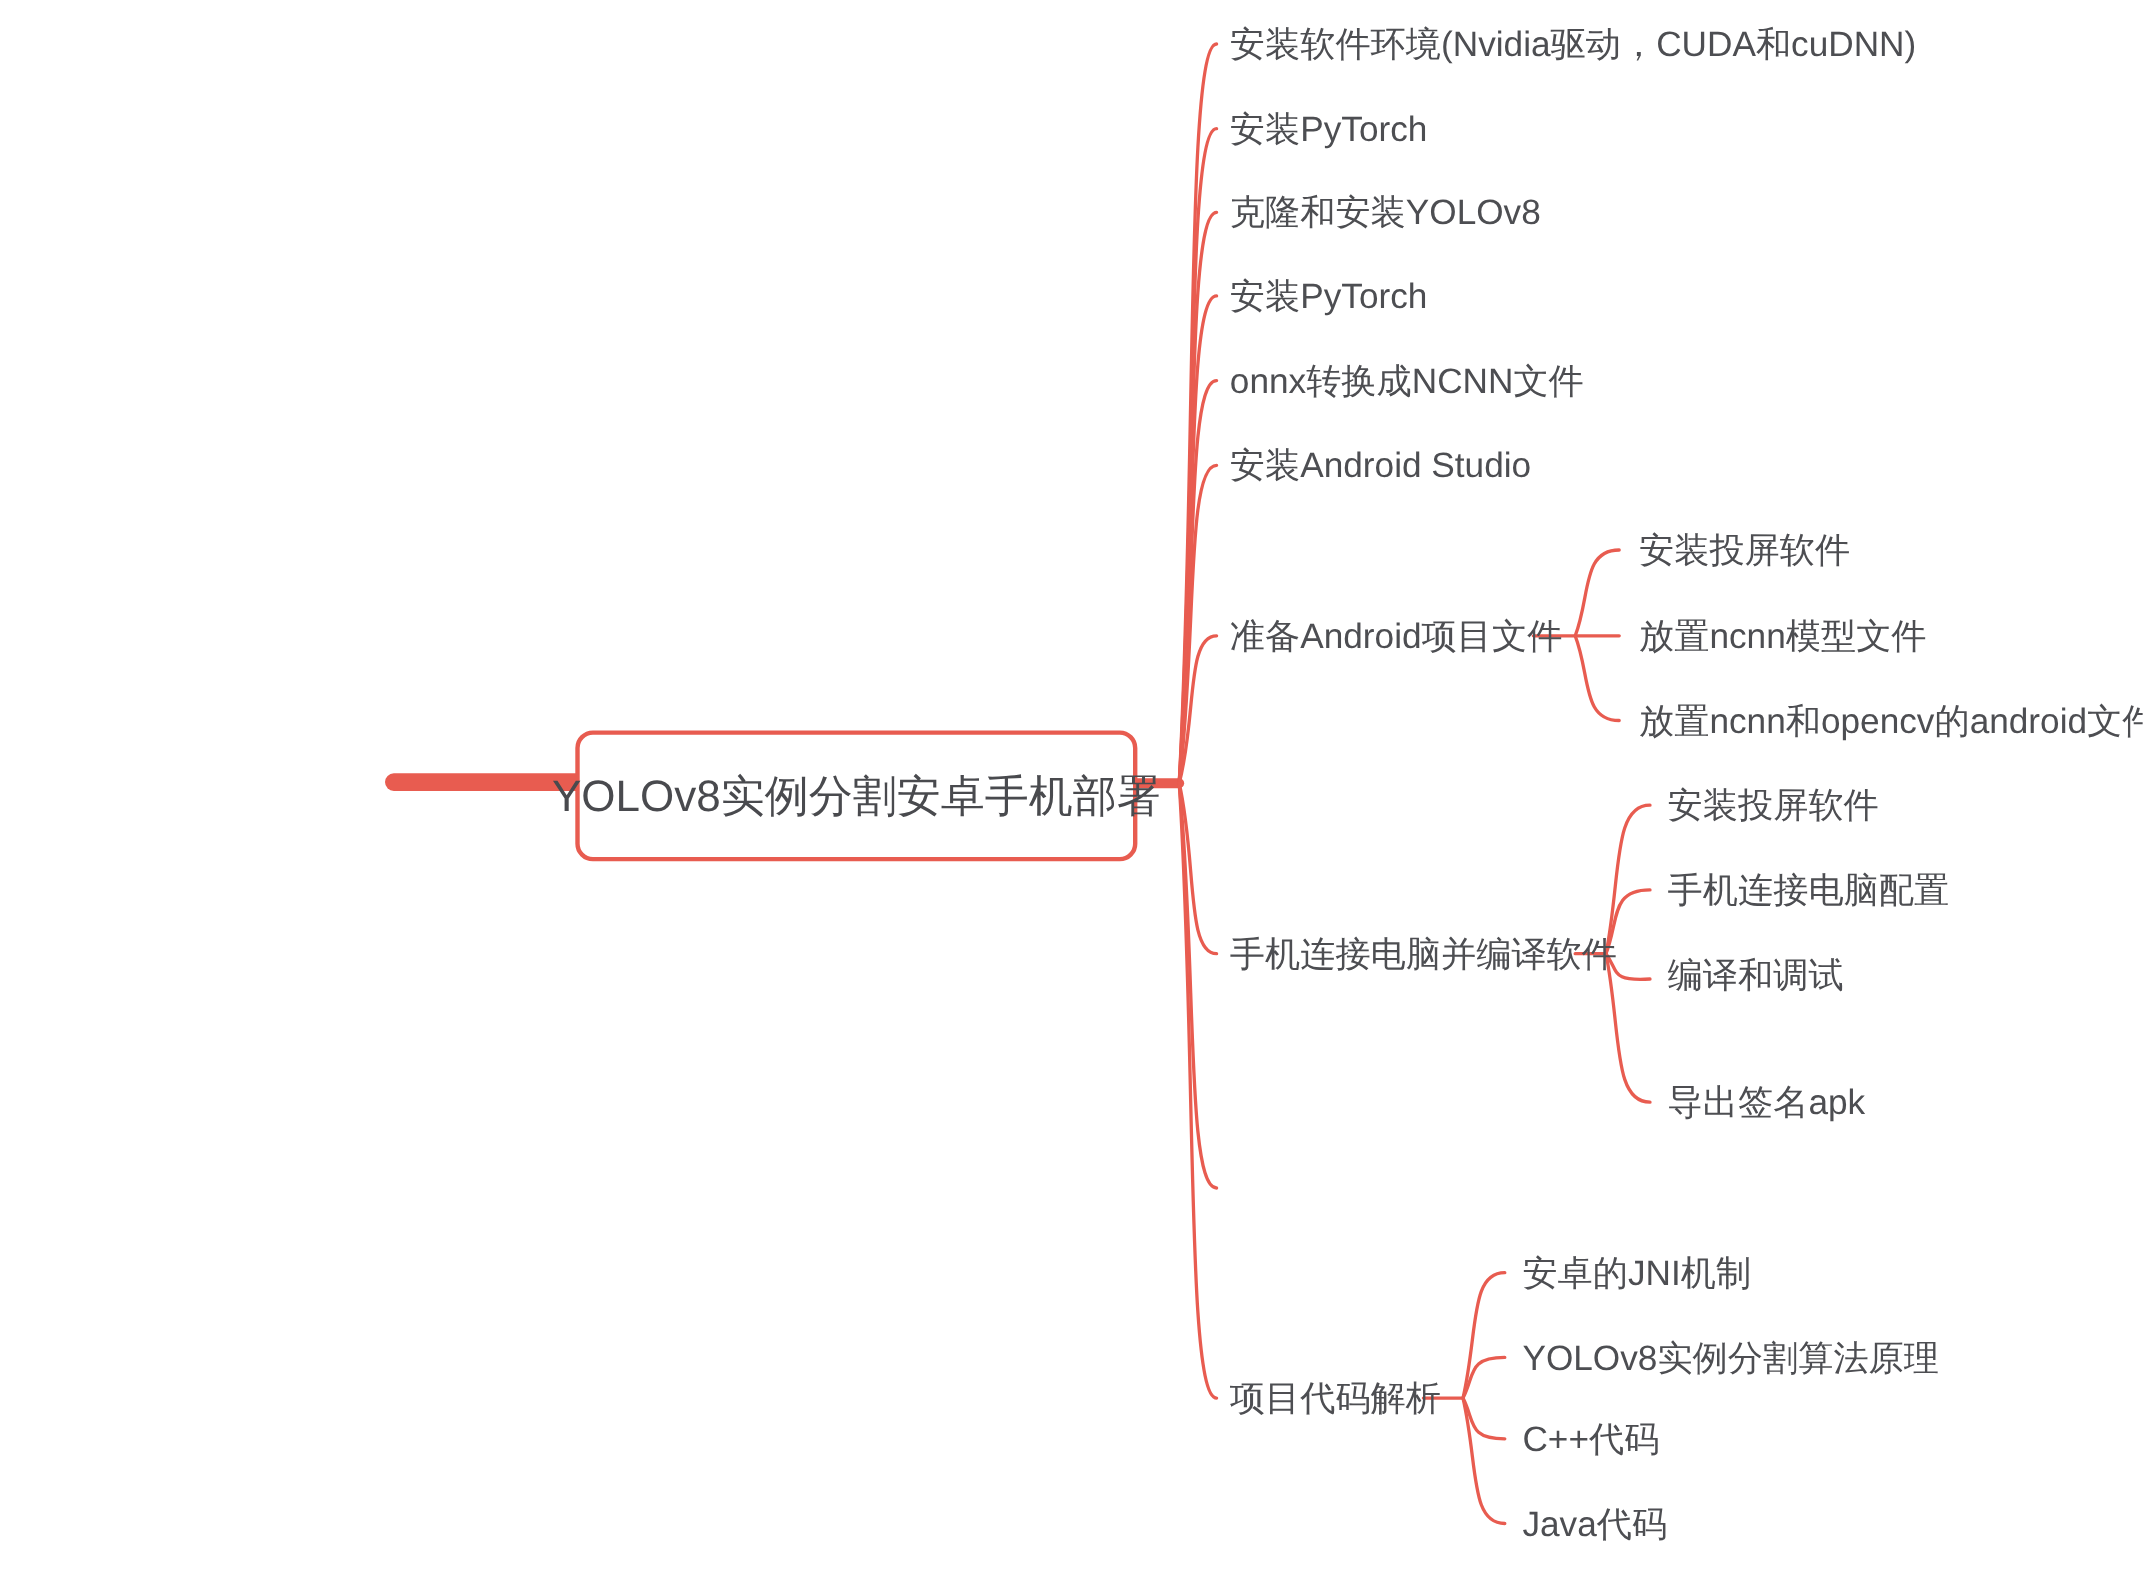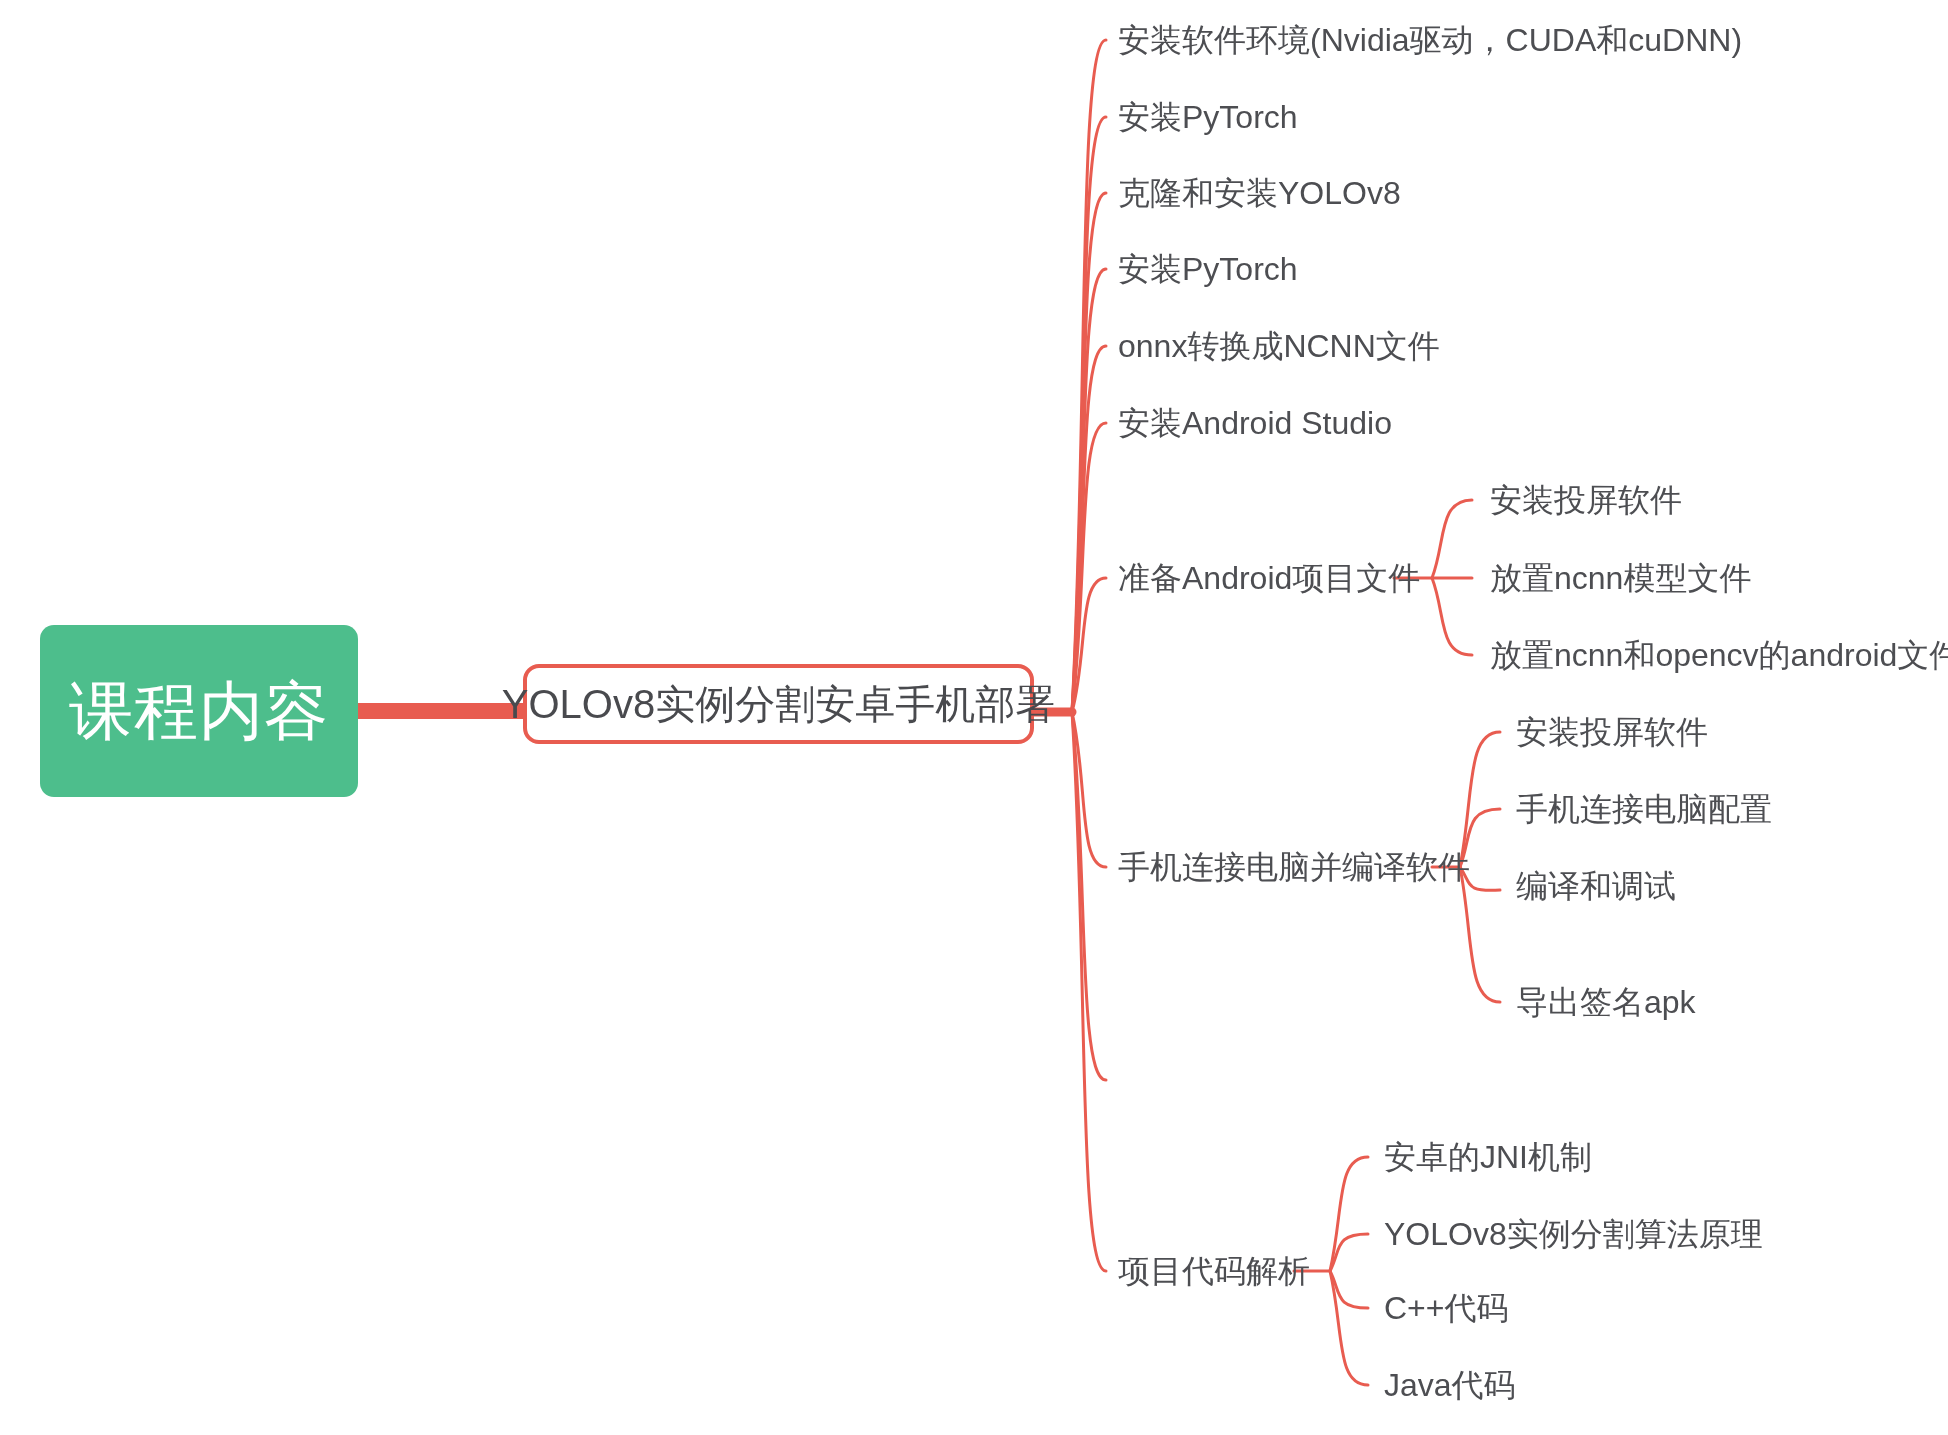--- a/index.html
+++ b/index.html
@@ -26,21 +26,21 @@
   .main-stub{stroke-width:9px;}
 
   .root-topic{
     position:absolute;left:40px;top:625px;width:318px;height:172px;
     background:var(--root-bg);border-radius:14px;
     display:flex;align-items:center;justify-content:center;
     color:#ffffff;font-size:64px;letter-spacing:1px;white-space:nowrap;
     cursor:default;
   }
   .main-topic{
-    position:absolute;left:523px;top:664px;width:511px;height:80px;
+    position:absolute;left:523px;top:664px;width:511px;height:119px;
     background:#ffffff;border:4px solid var(--accent);border-radius:16px;
     display:flex;align-items:center;justify-content:center;
     color:var(--main-text);font-size:40px;white-space:nowrap;
     cursor:default;
   }
   .topic{
     position:absolute;transform:translateY(-50%);
     color:var(--text);font-size:32px;line-height:1.25;white-space:nowrap;
     cursor:default;
   }
@@ -78,21 +78,20 @@
     <path class="edge" d="M1460 867 C1472 884 1464 892 1500 890"></path>
     <path class="edge" d="M1460 867 C1474 939 1466 1002 1500 1002"></path>
 
     <path class="stub" d="M1294 1271 L1330 1271"></path>
     <path class="edge" d="M1330 1271 C1344 1210 1336 1157 1368 1157"></path>
     <path class="edge" d="M1330 1271 C1341 1250 1334 1234 1368 1234"></path>
     <path class="edge" d="M1330 1271 C1341 1292 1334 1308 1368 1308"></path>
     <path class="edge" d="M1330 1271 C1344 1332 1336 1385 1368 1385"></path>
   </svg>
 
-  <div class="root-topic">课程内容</div>
 
   <div class="main-topic">YOLOv8实例分割安卓手机部署</div>
 
   <div class="topic" style="left:1118px;top:40px">安装软件环境(Nvidia驱动，CUDA和cuDNN)</div>
   <div class="topic" style="left:1118px;top:117px">安装PyTorch</div>
   <div class="topic" style="left:1118px;top:193px">克隆和安装YOLOv8</div>
   <div class="topic" style="left:1118px;top:269px">安装PyTorch</div>
   <div class="topic" style="left:1118px;top:346px">onnx转换成NCNN文件</div>
   <div class="topic" style="left:1118px;top:423px">安装Android Studio</div>
   <div class="topic" style="left:1118px;top:578px">准备Android项目文件</div>

